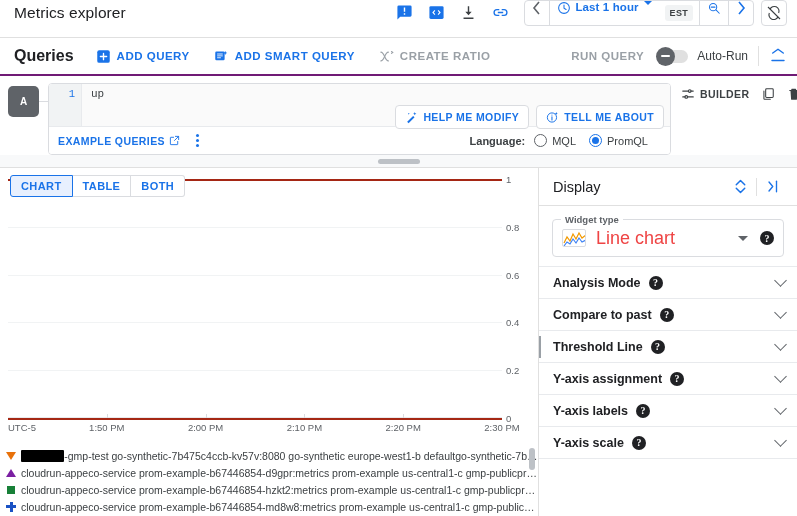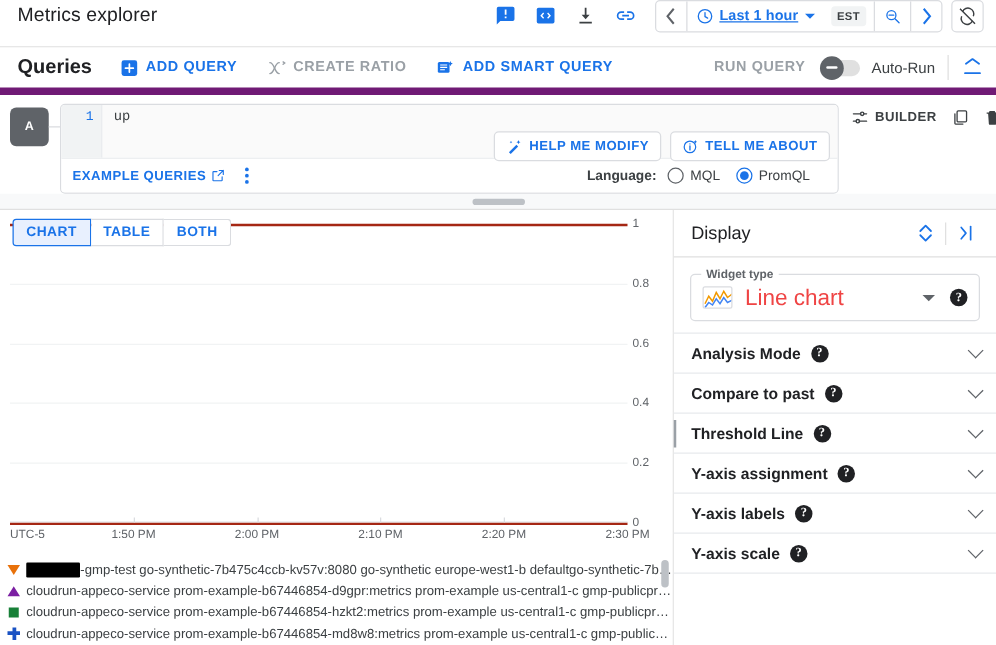--- a/index.html
+++ b/index.html
@@ -30,22 +30,22 @@
     justify-content: center; cursor: pointer;
   }
   .tb-ico svg { display: block; }
 
   .timerange {
     display: flex; align-items: center; height: 26px;
     border: 1px solid #dadce0; border-radius: 4px; overflow: hidden;
     background: #fff;
   }
   .tr-seg {
-    display: flex; align-items: center; height: 100%;
-    padding: 0 7px; cursor: pointer; color: #1a73e8; text-decoration: underline;
+    display: flex; height: 100%;
+    padding: 0 7px; cursor: pointer; color: #1a73e8;
   }
   .tr-div { width: 1px; height: 100%; background: #dadce0; }
   .tr-label {
     font-size: 11.5px; color: #1a73e8; font-weight: bold;
     margin-left: 5px; letter-spacing: .1px;
   }
   .tr-caret {
     width: 0; height: 0; margin-left: 5px;
     border-left: 4px solid transparent; border-right: 4px solid transparent;
     border-top: 4px solid #1a73e8;
@@ -64,21 +64,21 @@
     margin-left: 9px; height: 27px; padding: 0 13px;
     background: #1a73e8; color: #fff; border: none; border-radius: 4px;
     font-size: 11.5px; font-weight: bold; letter-spacing: .5px; cursor: pointer;
     font-family: "Liberation Sans", sans-serif;
   }
 
   
   .qbar {
     height: 38px; min-height: 38px;
     display: flex; align-items: center; padding: 0 10px 0 14px;
-    border-bottom: 6px solid #701a75; background: #fff;
+    border-bottom: 2px solid #701a75; background: #fff;
   }
   .qbar-title { font-size: 16px; font-weight: bold; color: #202124; margin-right: 22px; }
   .qact {
     display: flex; align-items: center; gap: 6px;
     font-size: 11.5px; font-weight: bold; letter-spacing: .5px;
     color: #1a73e8; cursor: pointer; margin-right: 24px;
   }
   .qact.disabled { color: #9aa0a6; cursor: default; }
   .qbar-spacer { flex: 1; }
   .runq { font-size: 11.5px; font-weight: bold; letter-spacing: .5px; color: #9aa0a6; margin-right: 14px; }
@@ -327,35 +327,35 @@
     <div class="qbar-title">Queries</div>
 
     <div class="qact">
       <svg width="15" height="15" viewBox="0 0 24 24">
           <rect x="2" y="2" width="20" height="20" rx="3" fill="#1a73e8"></rect>
           <path d="M12 7v10M7 12h10" stroke="#fff" stroke-width="2.2" stroke-linecap="round"></path>
         </svg>
       <span>ADD QUERY</span>
     </div>
 
-    <div class="qact disabled">
-      <svg width="15" height="15" viewBox="0 0 24 24">
-          <path d="M3 5c6 0 6 14 12 14M20 4l2 1.5-2 1.5" stroke="#9aa0a6" stroke-width="1.8" fill="none" stroke-linecap="round"></path>
-          <path d="M3 19c6 0 6-14 12-14" stroke="#9aa0a6" stroke-width="1.8" fill="none" stroke-linecap="round"></path>
-        </svg>
-      <span>CREATE RATIO</span>
-    </div>
-
     <div class="qact">
       <svg width="15" height="15" viewBox="0 0 24 24">
           <rect x="2" y="4" width="15" height="14" rx="2" fill="#1a73e8"></rect>
           <path d="M5 8h9M5 11h9M5 14h6" stroke="#fff" stroke-width="1.4"></path>
           <path d="M18 3l1 2.2 2.2 1-2.2 1L18 9.5l-1-2.3-2.2-1 2.2-1z" fill="#1a73e8"></path>
         </svg>
       <span>ADD SMART QUERY</span>
+    </div>
+
+    <div class="qact disabled">
+      <svg width="15" height="15" viewBox="0 0 24 24">
+          <path d="M3 5c6 0 6 14 12 14M20 4l2 1.5-2 1.5" stroke="#9aa0a6" stroke-width="1.8" fill="none" stroke-linecap="round"></path>
+          <path d="M3 19c6 0 6-14 12-14" stroke="#9aa0a6" stroke-width="1.8" fill="none" stroke-linecap="round"></path>
+        </svg>
+      <span>CREATE RATIO</span>
     </div>
 
     <div class="qbar-spacer"></div>
 
     <div class="runq">RUN QUERY</div>
     <div class="toggle">
         <span class="knob"></span>
       </div>
     <div class="autorun-label">Auto-Run</div>
     <div class="vdiv"></div>

